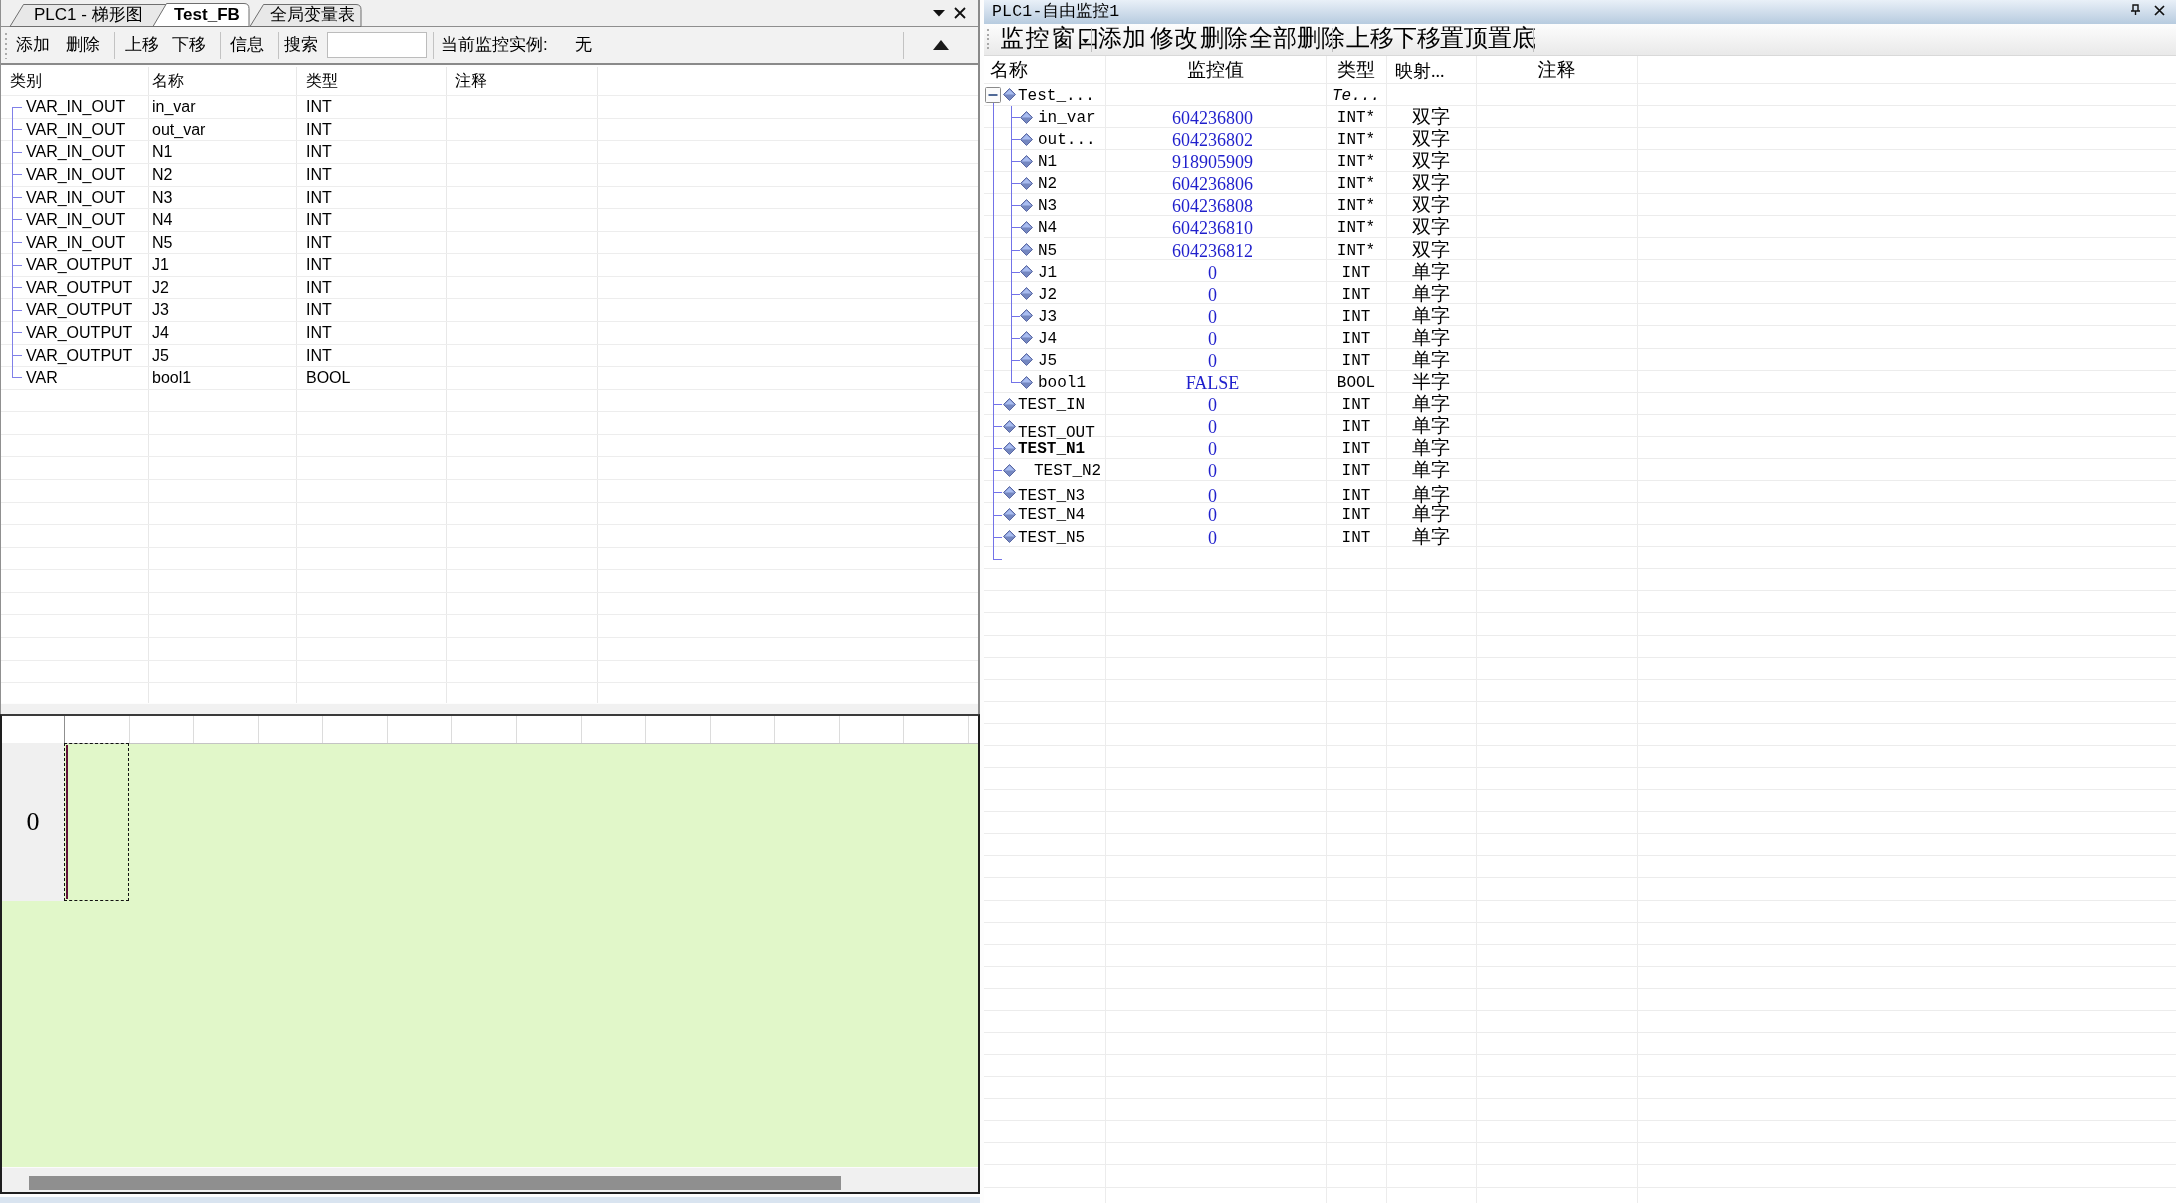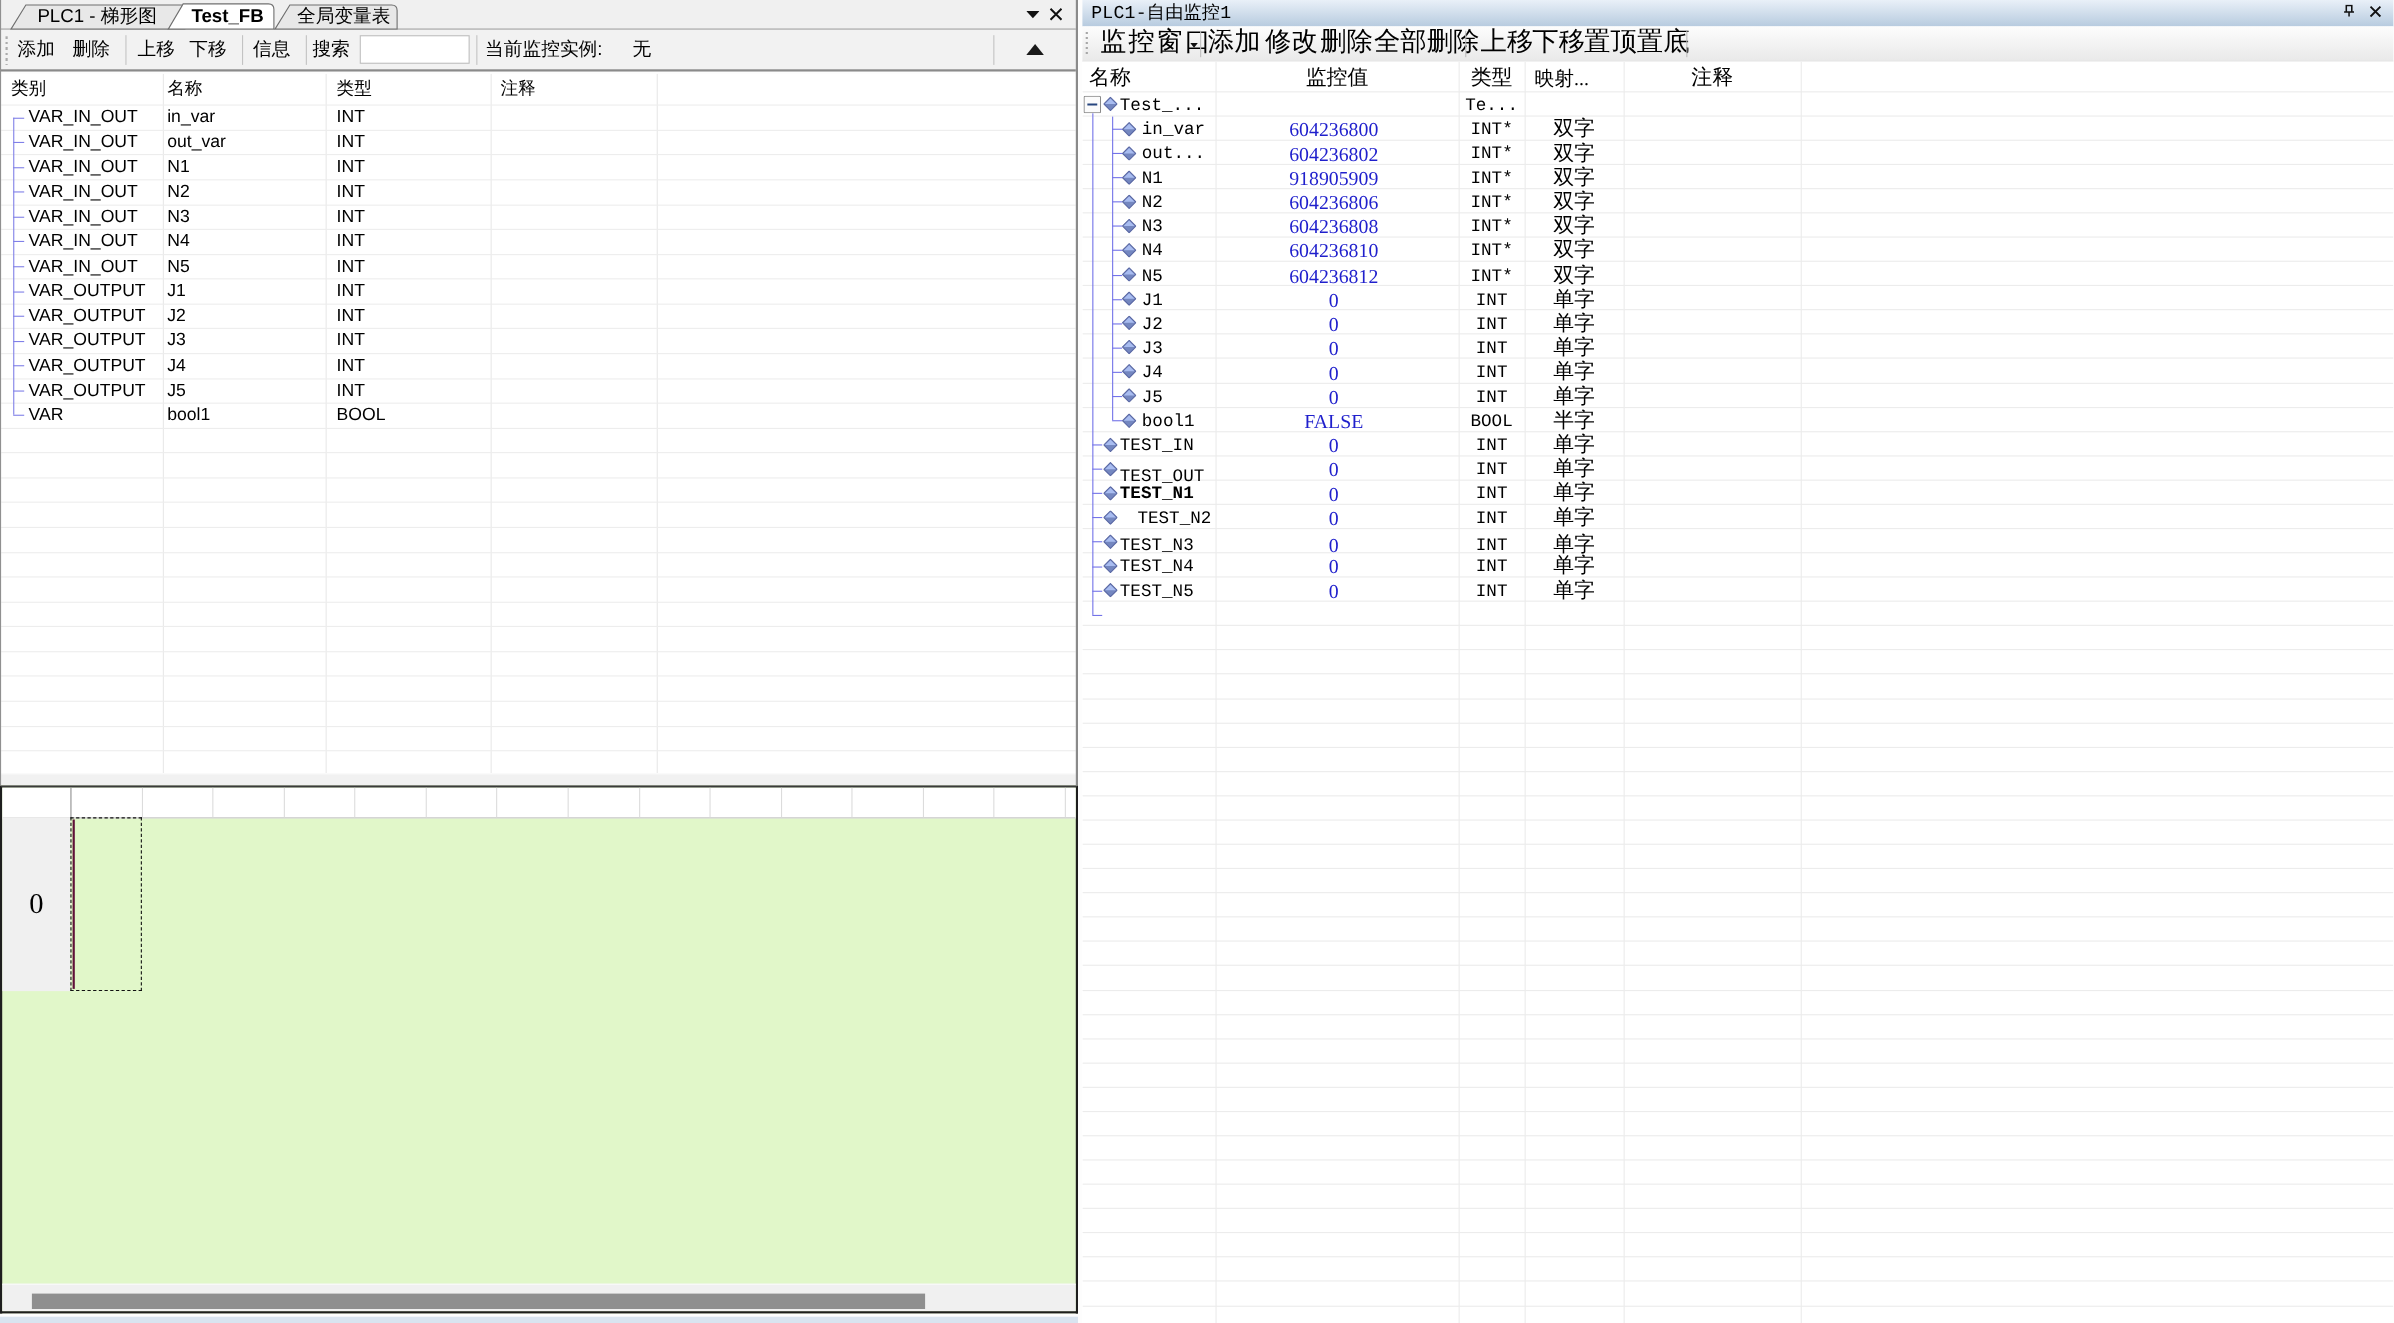--- a/index.html
+++ b/index.html
@@ -362,21 +362,21 @@
           <rect x="0.5" y="0.5" width="15" height="15" rx="1" fill="#fbfbfb" stroke="#8a8a8a"></rect>
           <line x1="3.5" y1="8" x2="12.5" y2="8" stroke="#26457e" stroke-width="1.6"></line>
         </svg>
         <svg class="diamond" style="left:19px;top:32.4px;" viewBox="0 0 13 13">
           <defs></defs>
           <polygon points="6.5,0.5 12.5,6.5 6.5,12.5 0.5,6.5" fill="#7487c0" stroke="#5a68a4" stroke-width="1"></polygon>
           <polygon points="6.5,1.5 11.5,6.5 1.5,6.5" fill="#a8bcf0"></polygon>
         </svg>
         <div style="position:absolute;left:0;top:27.9px;width:1192px;height:22px;">
           <span class="wt-cell" style="left:34px;top:0;">Test_...</span>
-          <span class="wt-cell" style="left:342px;width:60px;text-align:center;top:0;">Te...</span>
+          <span class="wt-cell" style="left:342px;width:60px;text-align:center;top:0;font-style:italic;">Te...</span>
         </div>
         <div class="wt-tree" style="left:26.5px;top:61.0px;width:9px;height:1px;"></div>
         <svg class="diamond" style="left:35.5px;top:54.5px;" viewBox="0 0 13 13">
           <defs></defs>
           <polygon points="6.5,0.5 12.5,6.5 6.5,12.5 0.5,6.5" fill="#7487c0" stroke="#5a68a4" stroke-width="1"></polygon>
           <polygon points="6.5,1.5 11.5,6.5 1.5,6.5" fill="#a8bcf0"></polygon>
         </svg>
         <div style="position:absolute;left:0;top:50.0px;width:1192px;height:22px;">
           <span class="wt-cell" style="left:54px;top:0;">in_var</span>
           <span class="wt-cell wt-val" style="left:118px;width:221px;text-align:center;top:0;">604236800</span>

